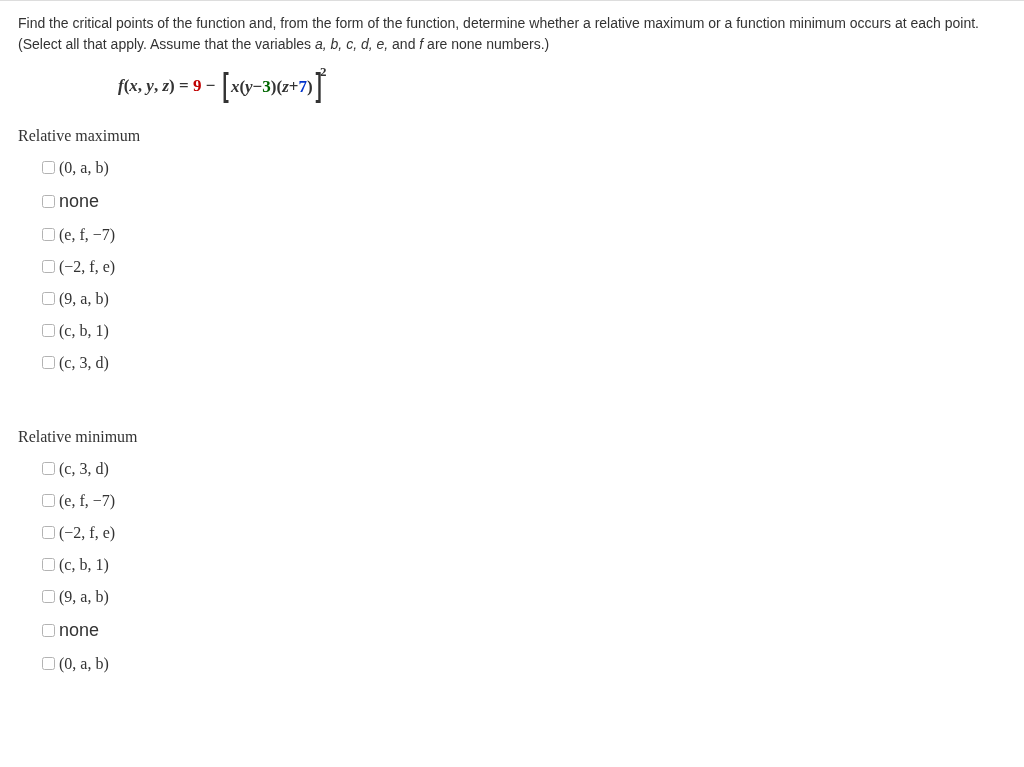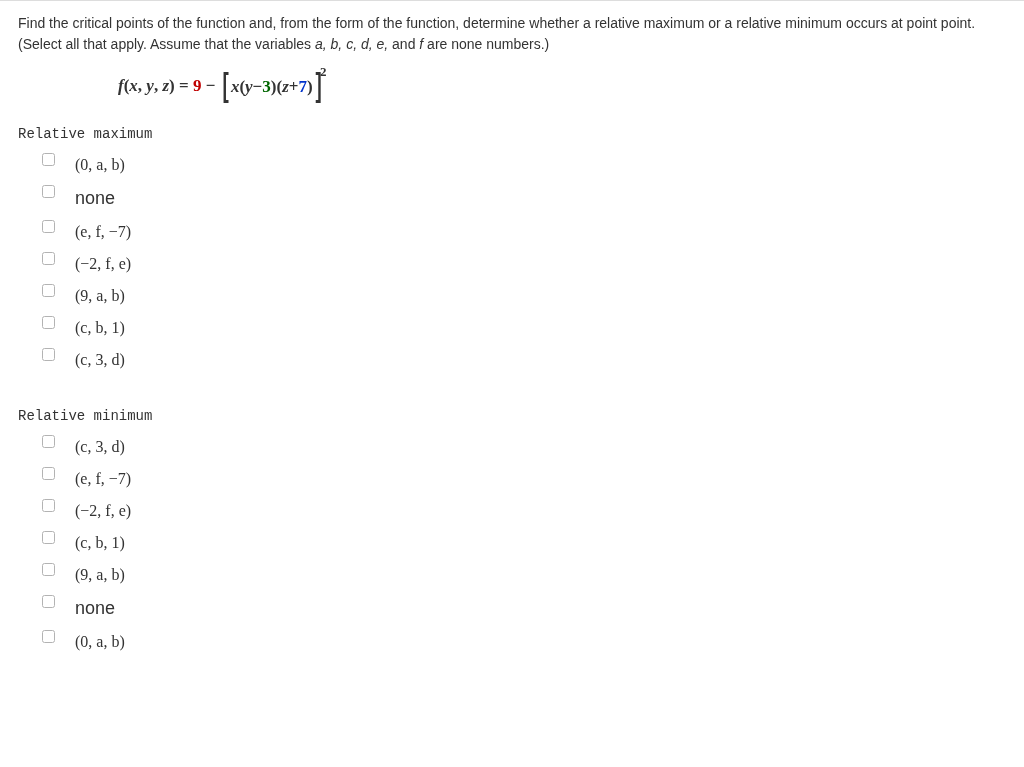--- a/index.html
+++ b/index.html
@@ -42,29 +42,30 @@
   }
   .sup2 {
     font-size: 13px;
     vertical-align: top;
     font-style: normal;
     position: relative;
     top: -11px;
     left: -4px;
   }
   .section-title {
-    font-family: Liberation Mono, monospace;
-    font-size: 14px;
-    margin-top: 4px;
+    font-family: Liberation Serif, serif;
+    font-size: 16px;
+    margin-top: 20px;
     margin-bottom: 4px;
   }
   .option-row {
     display: flex;
+    align-items: center;
     padding: 4px 0 4px 24px;
-    gap: 20px;
+    gap: 4px;
   }
   .option-row input[type=checkbox] {
     width: 13px;
     height: 13px;
     margin: 0;
     opacity: 0.55;
   }
   .option-label {
     font-family: Verdana, Geneva, sans-serif;
     font-size: 18px;
@@ -77,21 +78,21 @@
     height: 26px;
   }
   .red { color: #c00000; }
   .green { color: #006600; }
   .blue { color: #0033cc; }
 </style>
 </head>
 <body>
 
 <div class="question-text">
-  <span>Find the critical points of the function and, from the form of the function, determine whether a relative maximum or a relative minimum occurs at point point. (Select all that apply. Assume that the variables </span><span class="italic">a, b, c, d, e,</span><span> and </span><span class="italic">f</span><span> are none numbers.)</span>
+  <span>Find the critical points of the function and, from the form of the function, determine whether a relative maximum or a function minimum occurs at each point. (Select all that apply. Assume that the variables </span><span class="italic">a, b, c, d, e,</span><span> and </span><span class="italic">f</span><span> are none numbers.)</span>
 </div>
 
 <div class="formula">
   <span>f</span><span class="upright">(</span><span>x</span><span class="upright">, </span><span>y</span><span class="upright">, </span><span>z</span><span class="upright">) = </span><span class="upright red">9</span><span class="upright"> − </span><span class="bracket-wrap">
       <span class="bracket">[</span>
       <span>x</span>
       <span class="upright">(</span>
       <span>y</span>
       <span class="upright"> − </span>
       <span class="upright green">3</span>

